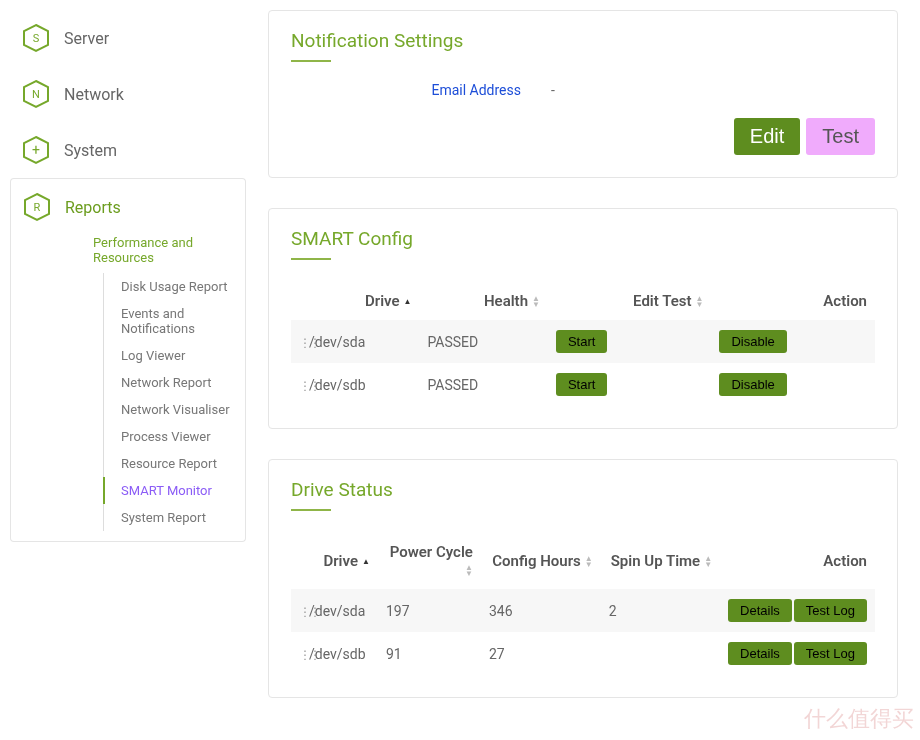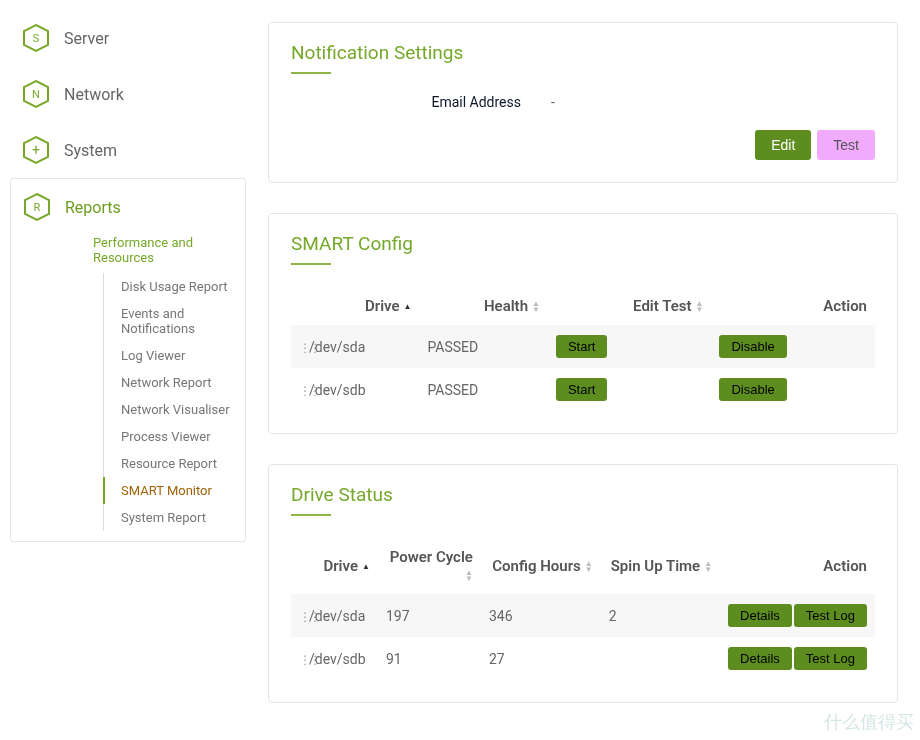--- a/index.html
+++ b/index.html
@@ -63,27 +63,26 @@
     }
     .subnav-item {
       padding: 6px 0 6px 16px;
       color: #777;
       font-size: 13px;
       cursor: pointer;
       border-left: 2px solid transparent;
       margin-left: -1px;
     }
     .subnav-item.active {
-      color: #a16207;
+      color: #8b5cf6;
       border-left: 2px solid #76a82b;
     }
     .main {
       flex: 1;
       padding: 10px 22px 0 22px;
-      margin-top: 12px;
     }
     .panel {
       border: 1px solid #e5e5e5;
       border-radius: 4px;
       margin-bottom: 30px;
       padding: 18px 22px 22px 22px;
       background: #fff;
     }
     .panel-title {
       color: #76a82b;
@@ -103,35 +102,35 @@
     }
     .notif-row {
       display: flex;
       padding: 22px 0 10px 0;
       align-items: center;
     }
     .notif-label {
       width: 260px;
       text-align: right;
       padding-right: 30px;
-      color: #0f172a;
+      color: #1d4ed8;
     }
     .notif-value { color: #666; }
     .btn-row {
       display: flex;
       justify-content: flex-end;
       gap: 6px;
       margin-top: 10px;
     }
     .btn {
       padding: 7px 16px;
       border-radius: 3px;
       border: none;
       cursor: pointer;
-      font-size: 14px;
+      font-size: 20px;
     }
     .btn-green {
       background: #5e8d1f;
       color: #fff;
     }
     .btn-grey {
       background: #f0abfc;
       color: #555;
     }
     .btn-sm {
@@ -182,22 +181,22 @@
       font-size: 12px;
       letter-spacing: -2px;
     }
     .action-cell { white-space: nowrap; }
     .btn-sm + .btn-sm { margin-left: 2px; }
     .watermark {
       position: fixed;
       right: 6px;
       bottom: 6px;
       opacity: 0.18;
-      font-size: 18px;
-      color: #0f766e;
+      font-size: 22px;
+      color: #b91c1c;
       pointer-events: none;
       font-weight: 500;
     }
   </style>
 </head>
 <body>
 
 <div class="sidebar">
   <div class="nav-item">
     <span class="nav-icon">

